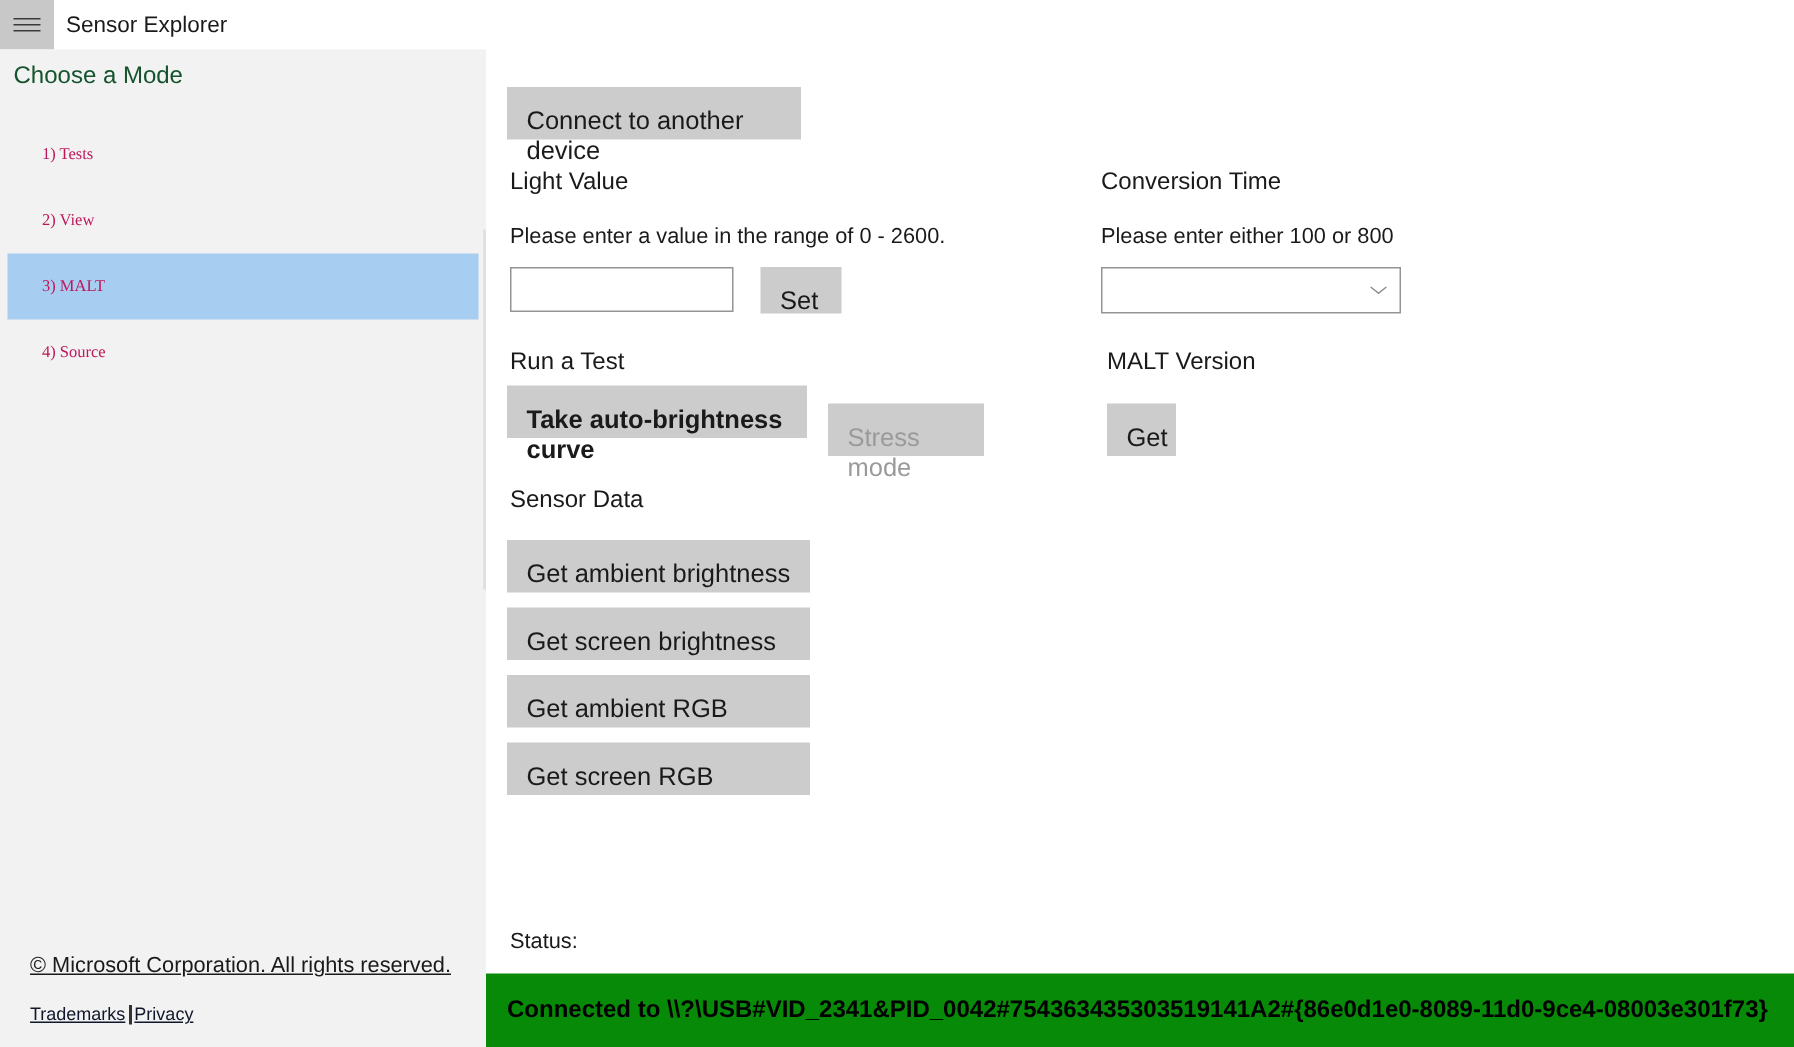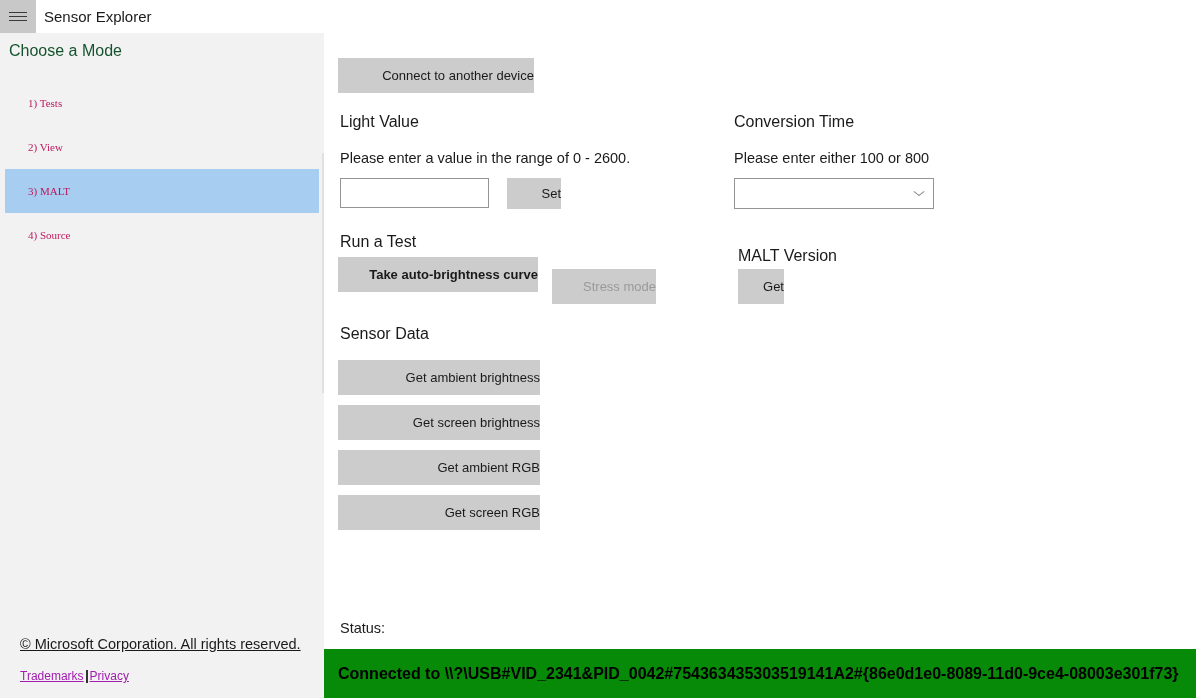--- a/index.html
+++ b/index.html
@@ -142,21 +142,21 @@
   #legal-links {
     position: absolute;
     left: 20px;
     bottom: 15px;
     font-size: 12px;
     white-space: nowrap;
     display: flex;
     align-items: center;
   }
   #legal-links a {
-    color: #a21caf;
+    color: #0f172a;
     text-decoration: underline;
   }
   #legal-links .sep {
     display: inline-block;
     width: 2px;
     height: 13px;
     background: #333333;
     margin: 0 2px;
     vertical-align: middle;
   }
@@ -168,25 +168,25 @@
     top: 33px;
     width: 872px;
     height: 665px;
     background: #ffffff;
   }
 
   .btn {
     background: #cccccc;
     border: none;
     font-family: "Liberation Sans", sans-serif;
-    font-size: 13px;
+    font-size: 17px;
     color: #1a1a1a;
     cursor: pointer;
-    padding: 0;
-    text-align: right;
+    padding: 13px;
+    text-align: left;
     position: absolute;
     box-sizing: border-box;
   }
   .btn.disabled {
     color: #9a9a9a;
     cursor: default;
   }
 
   .section-title {
     position: absolute;
@@ -276,21 +276,21 @@
     font-weight: bold;
   }
   #stress-mode-btn {
     left: 228px;
     top: 236px;
     width: 104px;
     height: 35px;
   }
 
   
-  #malt-version-title { left: 414px; top: 200px; margin-top: 14px; }
+  #malt-version-title { left: 414px; top: 200px; }
   #get-version-btn {
     left: 414px;
     top: 236px;
     width: 46px;
     height: 35px;
   }
 
   
   #sensor-data-title { left: 16px; top: 292px; }
   .sensor-btn {

